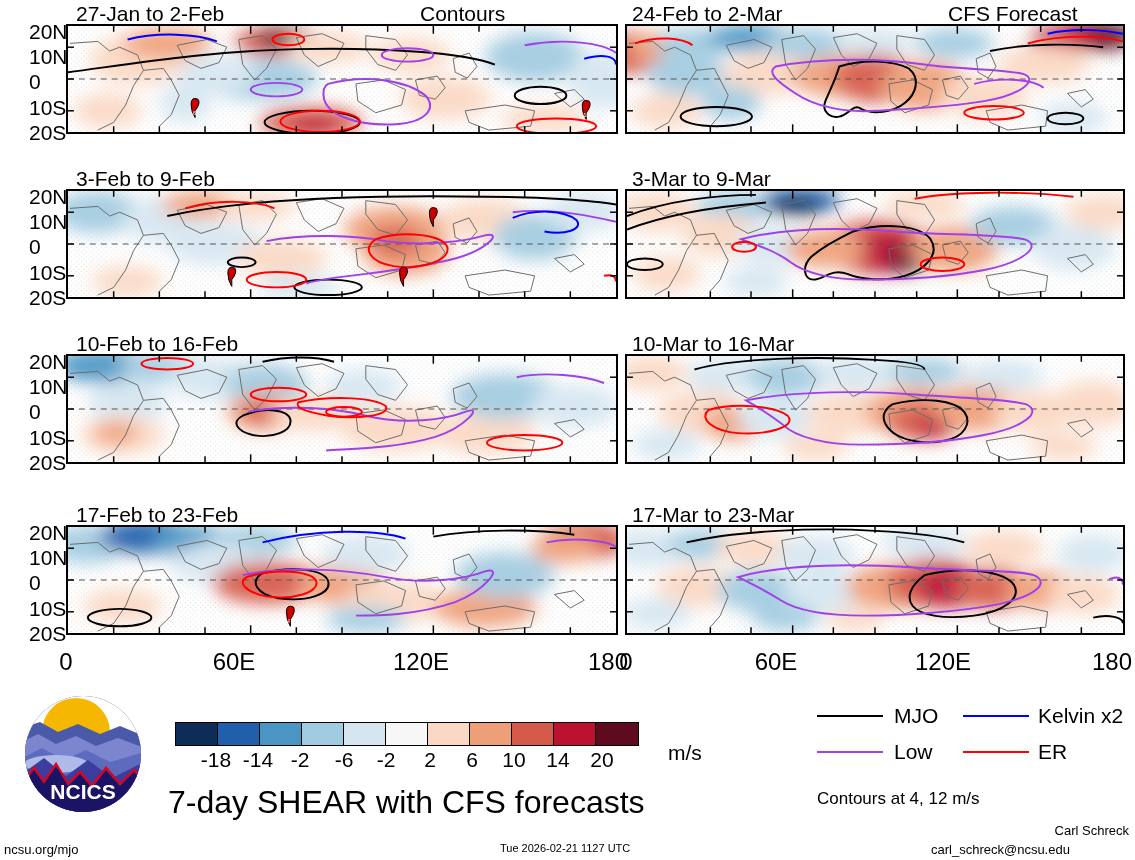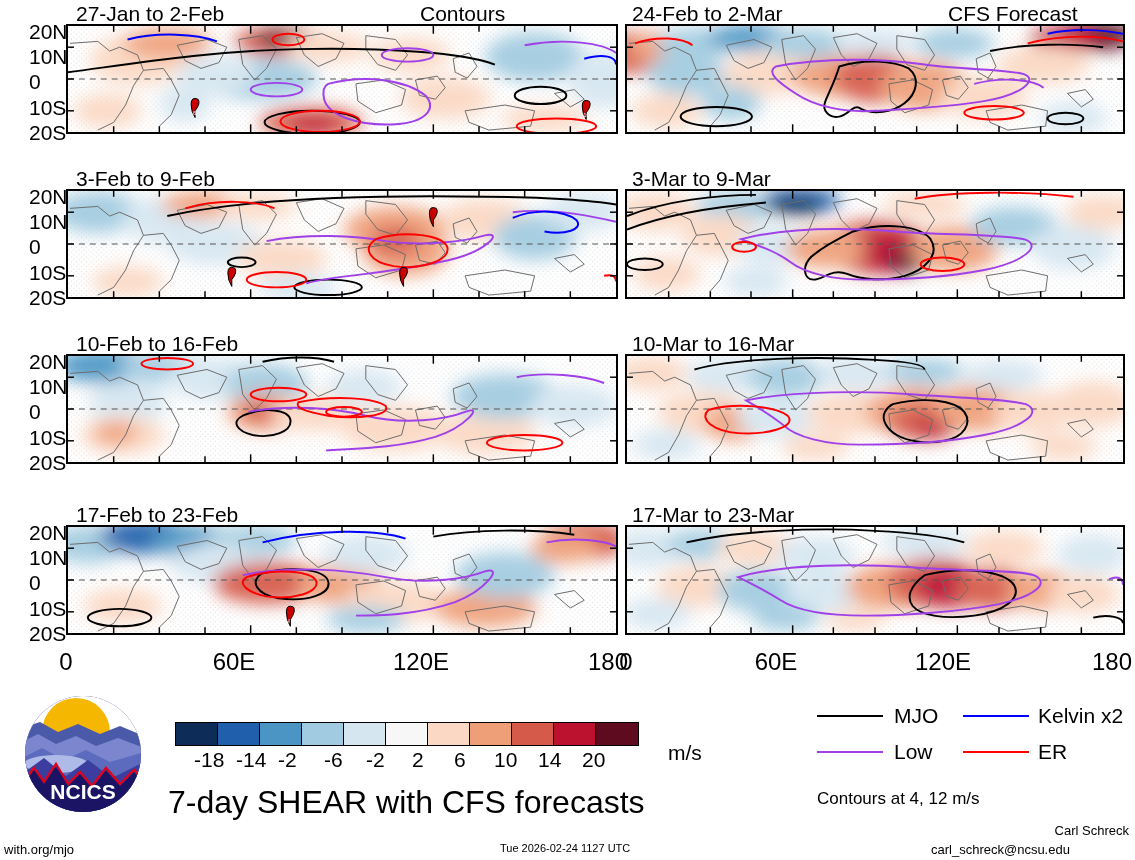--- a/index.html
+++ b/index.html
@@ -11,21 +11,21 @@
   .map-frame{position:absolute;border:2.5px solid #000;box-sizing:border-box;overflow:hidden;background:#fff;}
   .map-svg{position:absolute;left:0;top:0;width:100%;height:100%;display:block;}
 
   .ylab{position:absolute;font-size:21px;line-height:21px;text-align:left;white-space:nowrap;margin-left:29px;}
   .xlab{position:absolute;font-size:24px;line-height:24px;white-space:nowrap;text-align:center;}
 
   
   #colorbar{position:absolute;display:flex;border:1.5px solid #000;box-sizing:content-box;}
   #colorbar div{height:100%;border-right:1.5px solid #000;box-sizing:border-box;}
   #colorbar div:last-child{border-right:none;}
-  .cb-tick{position:absolute;font-size:21px;line-height:21px;white-space:nowrap;}
+  .cb-tick{position:absolute;font-size:21px;line-height:21px;text-align:center;white-space:nowrap;}
   #cb-units{position:absolute;font-size:21px;line-height:21px;}
 
   
   .legend-line{position:absolute;height:0;border-top-width:2.5px;border-top-style:solid;}
   .legend-text{position:absolute;font-size:21px;line-height:21px;white-space:nowrap;}
   #contour-note{position:absolute;font-size:17px;line-height:17px;white-space:nowrap;}
 
   #main-title{position:absolute;font-size:32px;line-height:32px;font-weight:normal;white-space:nowrap;}
   #site-url{position:absolute;font-size:13px;line-height:13px;white-space:nowrap;}
   #timestamp{position:absolute;font-size:11px;line-height:11px;white-space:nowrap;}
@@ -811,16 +811,16 @@
 
 <div class="legend-line" style="left:817px;top:751px;width:66px;border-top-color:#a040e8;"></div>
 <div class="legend-text" style="left:894px;top:741px;">Low</div>
 
 <div class="legend-line" style="left:963px;top:751px;width:66px;border-top-color:#ff0000;"></div>
 <div class="legend-text" style="left:1038px;top:741px;">ER</div>
 
 <div id="contour-note" style="left:817px;top:790px;">Contours at 4, 12 m/s</div>
 
 <div id="main-title" style="left:168px;top:786px;">7-day SHEAR with CFS forecasts</div>
-<div id="site-url" style="left:4px;top:843px;">with.org/mjo</div>
-<div id="timestamp" style="left:500px;top:843px;">Tue 2026-02-24 1127 UTC</div>
+<div id="site-url" style="left:4px;top:843px;">ncsu.org/mjo</div>
+<div id="timestamp" style="left:500px;top:843px;">Tue 2026-02-21 1127 UTC</div>
 <div id="author-name" style="left:951px;top:824px;width:178px;">Carl Schreck</div>
 <div id="author-email" style="left:931px;top:843px;width:198px;">carl_schreck@ncsu.edu</div>
 
 </body></html>

